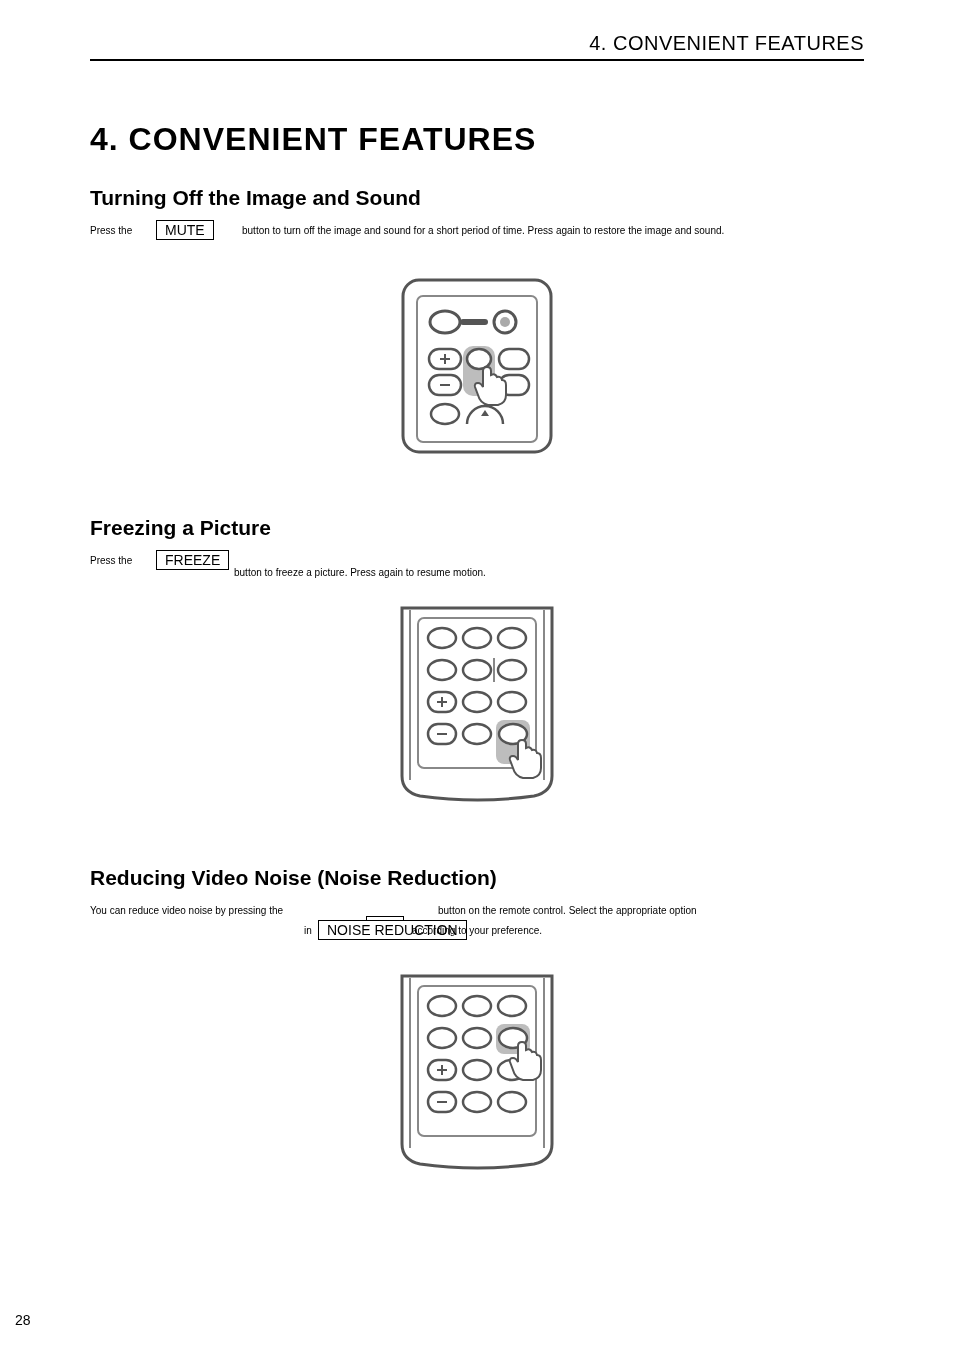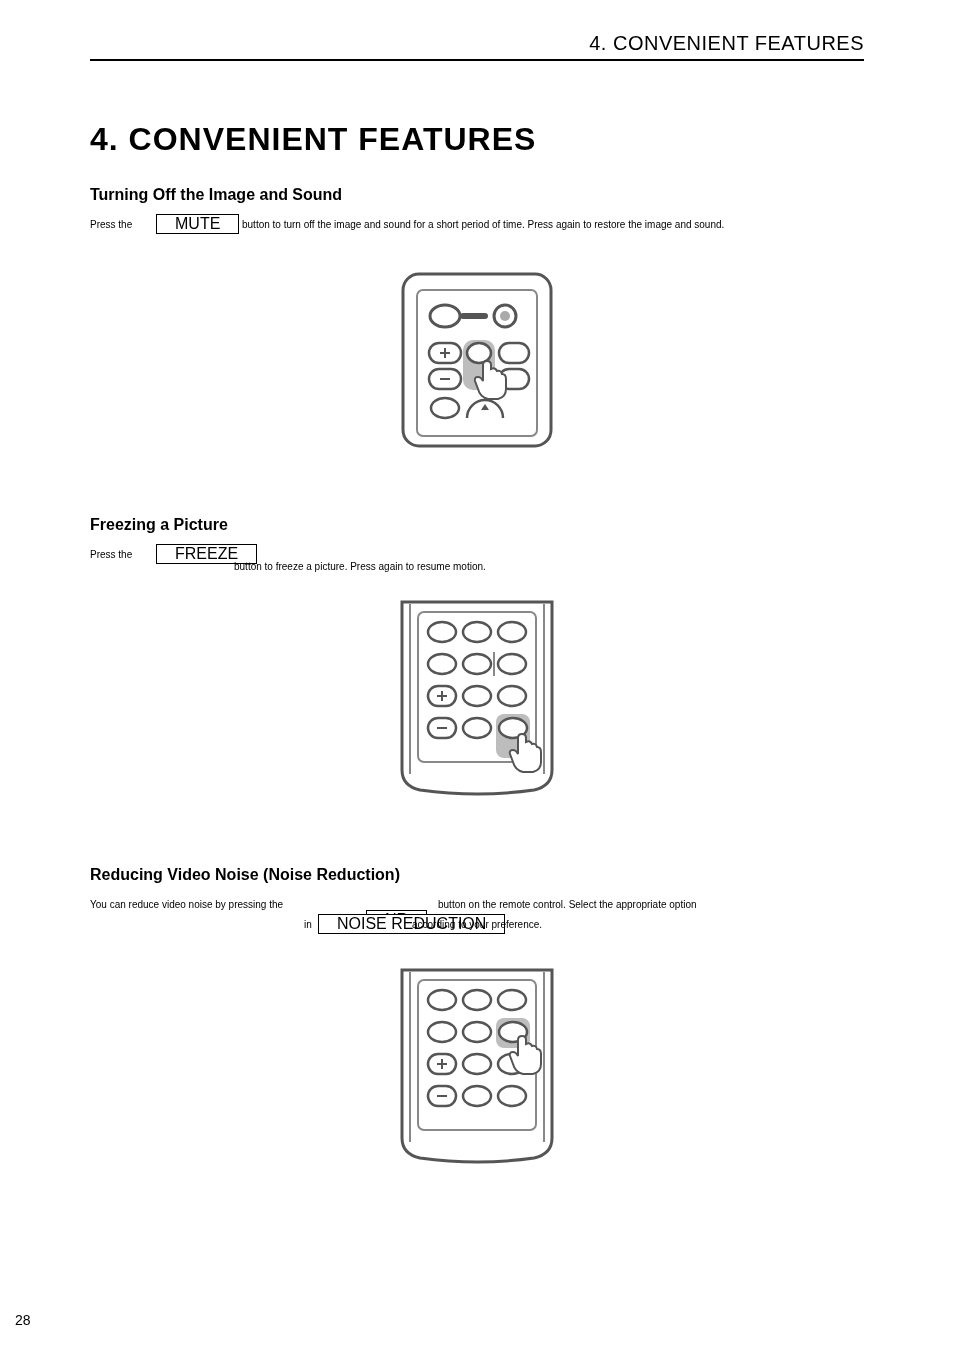--- a/index.html
+++ b/index.html
@@ -27,28 +27,28 @@
     border-top: 2px solid #000;
     margin: 0 0 60px 0;
   }
   .title {
     font-size: 32px;
     font-weight: 900;
     letter-spacing: 1px;
     margin: 0 0 28px 0;
   }
   .subtitle {
-    font-size: 16px;
+    font-size: 21px;
     font-weight: 900;
     margin: 0 0 10px 0;
   }
   .hint-box {
     border: 1px solid #000;
-    font-size: 16px;
-    padding: 2px 18px;
+    font-size: 14px;
+    padding: 2px 8px;
     line-height: 14px;
     background: #fff;
     position: absolute;
   }
   .section {
     margin-bottom: 50px;
   }
   .remote-wrap {
     display: flex;
     justify-content: center;

